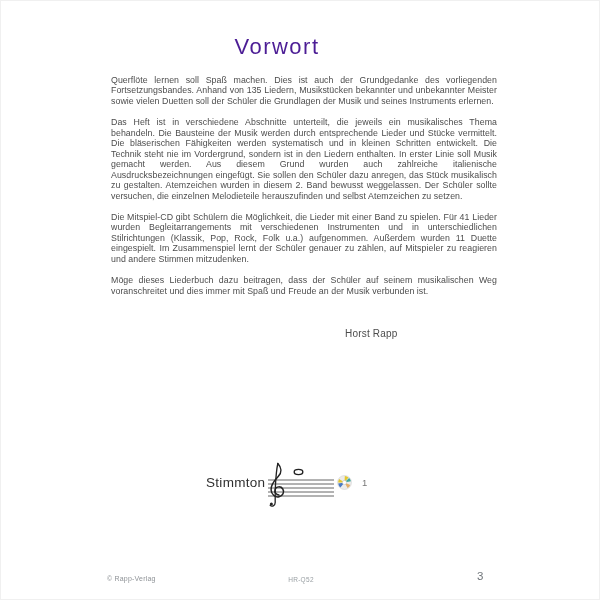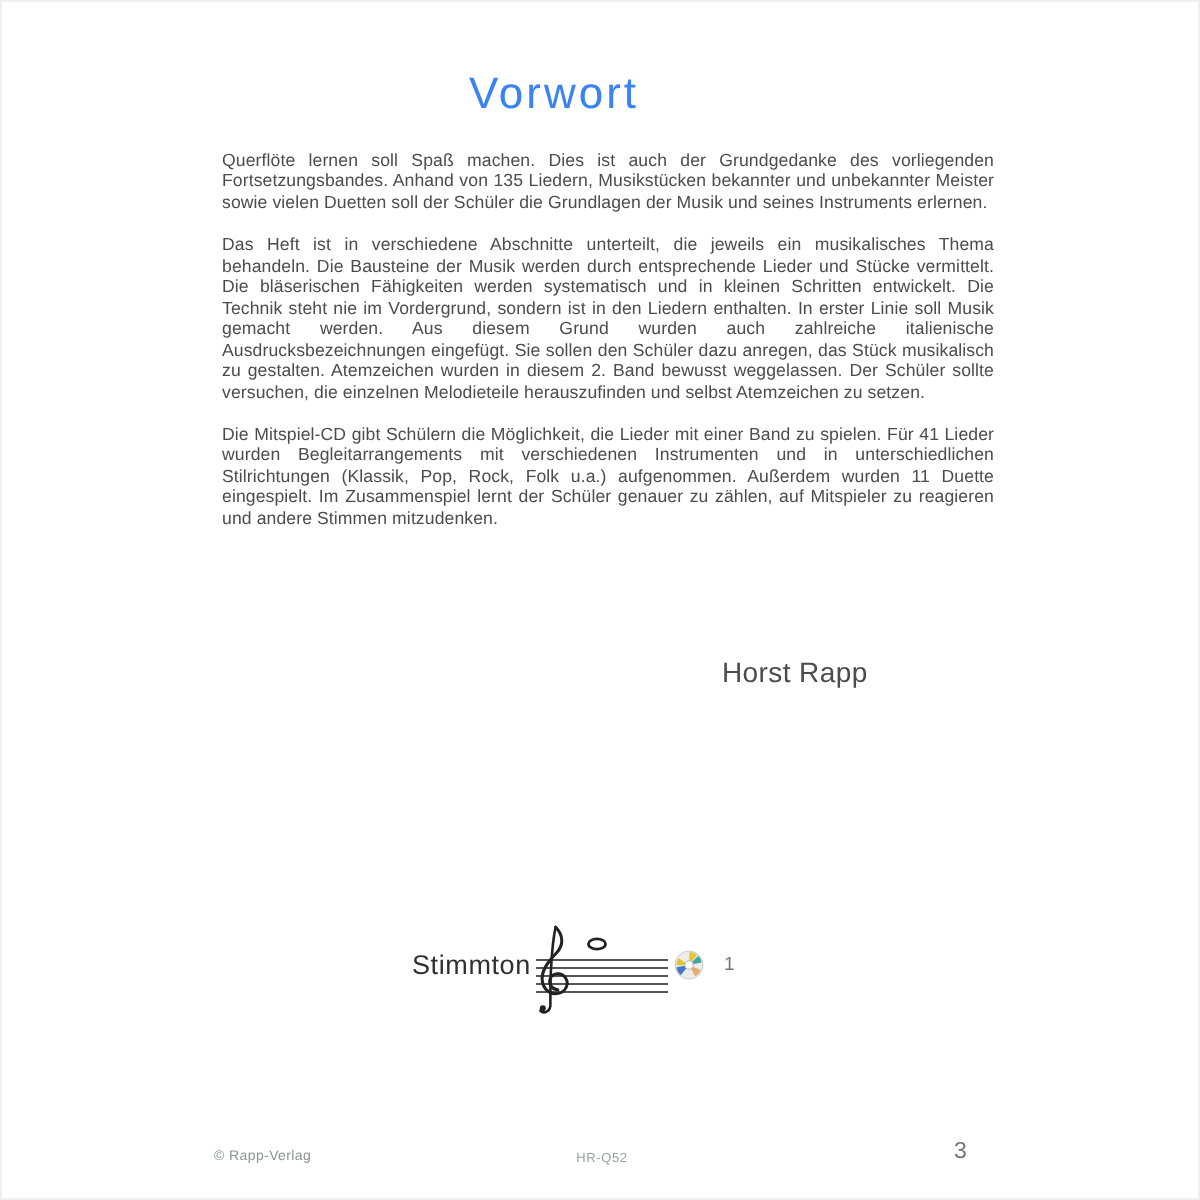--- a/index.html
+++ b/index.html
@@ -19,42 +19,42 @@
   }
   .page-title {
     position: absolute;
     top: 33px;
     left: 0;
     width: 552px;
     text-align: center;
     font-size: 22px;
     font-weight: 500;
     letter-spacing: 1.5px;
-    color: #3b82f6;
+    color: #4c1d95;
   }
   .body-text {
     position: absolute;
     top: 74px;
     left: 106px;
     width: 390px;
     color: #4c4c4c;
     font-size: 8.8px;
     line-height: 10.45px;
     text-align: justify;
     letter-spacing: 0.05px;
   }
   .body-text p {
     margin: 0 0 11px 4px;
   }
   .signature {
     position: absolute;
     top: 327px;
-    left: 360px;
+    left: 344px;
     color: #4c4c4c;
-    font-size: 14px;
+    font-size: 10px;
     letter-spacing: 0.2px;
   }
   .tuning-section {
     position: absolute;
     top: 455px;
     left: 0;
     width: 600px;
     height: 60px;
     padding-left: 25px;
   }
@@ -120,20 +120,21 @@
 <body>
 
 <div class="page">
 
   <div class="page-title">Vorwort</div>
 
   <div class="body-text">
     <p>Querflöte lernen soll Spaß machen. Dies ist auch der Grundgedanke des vorliegenden Fortsetzungsbandes. Anhand von 135 Liedern, Musikstücken bekannter und unbekannter Meister sowie vielen Duetten soll der Schüler die Grundlagen der Musik und seines Instruments erlernen.</p>
     <p>Das Heft ist in verschiedene Abschnitte unterteilt, die jeweils ein musikalisches Thema behandeln. Die Bausteine der Musik werden durch entsprechende Lieder und Stücke vermittelt. Die bläserischen Fähigkeiten werden systematisch und in kleinen Schritten entwickelt. Die Technik steht nie im Vordergrund, sondern ist in den Liedern enthalten. In erster Linie soll Musik gemacht werden. Aus diesem Grund wurden auch zahlreiche italienische Ausdrucksbezeichnungen eingefügt. Sie sollen den Schüler dazu anregen, das Stück musikalisch zu gestalten. Atemzeichen wurden in diesem 2. Band bewusst weggelassen. Der Schüler sollte versuchen, die einzelnen Melodieteile herauszufinden und selbst Atemzeichen zu setzen.</p>
     <p>Die Mitspiel-CD gibt Schülern die Möglichkeit, die Lieder mit einer Band zu spielen. Für 41 Lieder wurden Begleitarrangements mit verschiedenen Instrumenten und in unterschiedlichen Stilrichtungen (Klassik, Pop, Rock, Folk u.a.) aufgenommen. Außerdem wurden 11 Duette eingespielt. Im Zusammenspiel lernt der Schüler genauer zu zählen, auf Mitspieler zu reagieren und andere Stimmen mitzudenken.</p>
+    <p>Möge dieses Liederbuch dazu beitragen, dass der Schüler auf seinem musikalischen Weg voranschreitet und dies immer mit Spaß und Freude an der Musik verbunden ist.</p>
   </div>
 
   <div class="signature">Horst Rapp</div>
 
   <div class="tuning-section">
     <span class="tuning-label">Stimmton</span>
 
     <svg class="staff-svg" width="72" height="52" viewBox="0 0 72 52">
 
       <g stroke="#555" stroke-width="0.9">

